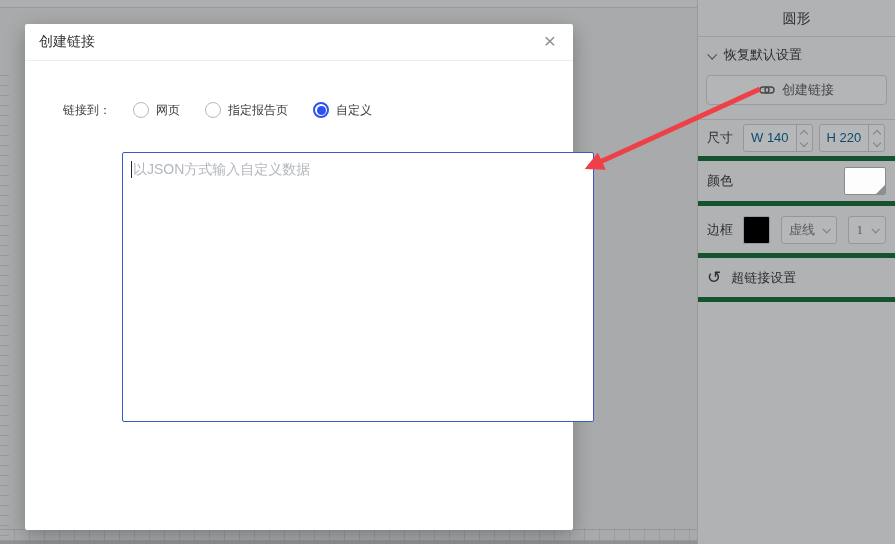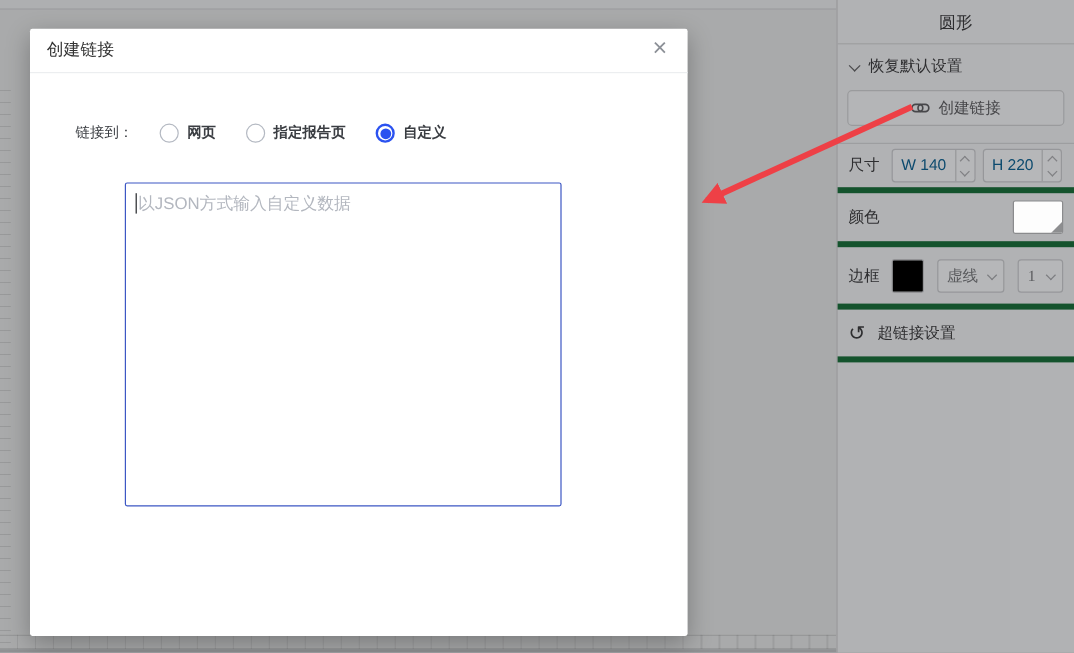--- a/index.html
+++ b/index.html
@@ -119,32 +119,32 @@
     display:flex; align-items:center; padding:0 14px; position:relative;
     font-size:14px; color:#333;
   }
   .dlg-close {
     position:absolute; right:17px; top:6px; font-size:21px; color:#8c9097;
     line-height:1; cursor:default;
   }
   .dlg-body { flex:1; padding:41px 35px 0 38px; }
   .radio-row { display:flex; align-items:center; font-size:12px; color:#3a3d42; }
   .radio-group { display:flex; align-items:center; gap:25px; margin-left:22px; }
-  .radio-item { display:flex; align-items:flex-end; gap:7px;font-weight:bold; }
+  .radio-item { display:flex; align-items:flex-start; gap:7px; }
   .radio-dot {
     width:16px; height:16px; border-radius:50%; border:1px solid #b4b9c2;
     background:#fff; flex:none;
   }
   .radio-item.selected .radio-dot {
     border:2px solid #2b52f0; position:relative;
   }
   .radio-item.selected .radio-dot::after {
     content:""; position:absolute; inset:1.5px; border-radius:50%; background:#2b52f0;
   }
-  .ta-wrap { position:relative; margin:33px 0 0 41px; width:364px; height:270px; }
+  .ta-wrap { position:relative; margin:33px 0 0 59px; width:472px; height:270px; }
   .json-textarea {
     width:100%; height:100%; resize:none; border:1px solid #3d57c4;
     border-radius:2px; padding:8px 10px; font-size:14px;
     font-family:"Liberation Sans","DejaVu Sans",sans-serif; color:#333; outline:none;
   }
   .json-textarea::placeholder { color:#b3b7bf; }
   .text-caret {
     position:absolute; left:9px; top:9px; width:1px; height:17px; background:#24262a;
   }
   .dlg-footer {

